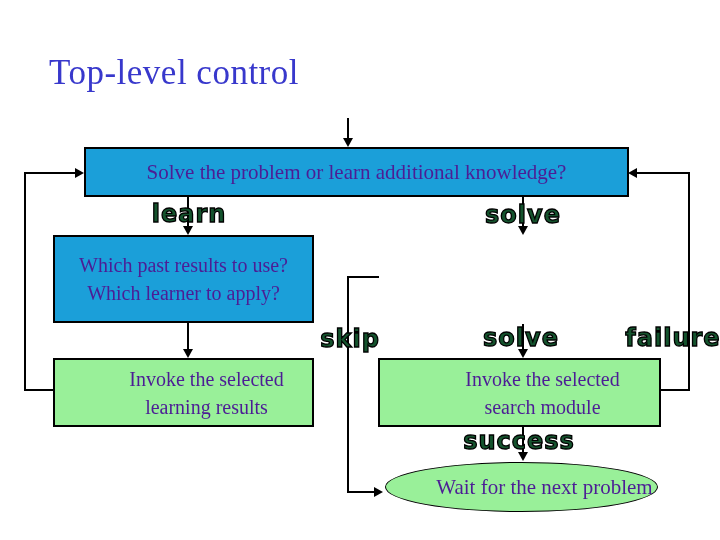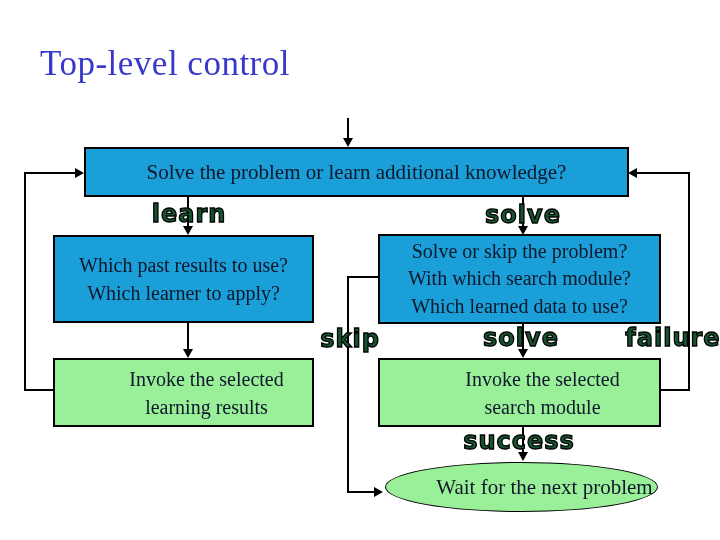--- a/index.html
+++ b/index.html
@@ -1,28 +1,28 @@
 <!DOCTYPE html>
 <html style="--title_blue: #3838cc; --blue_box: #1b9fd9; --green_box: #99f099;"><head>
 <meta charset="utf-8">
 <style>
   html,body{margin:0;padding:0;background:#888;}
   .slide{
     position:relative;width:720px;height:540px;background:#ffffff;
     overflow:hidden;font-family:"Liberation Serif", serif;
   }
   .slide-title{
-    position:absolute;left:32px;top:36px;margin:8px;
+    position:absolute;left:32px;top:36px;margin:17px;
     font-family:"Liberation Serif", serif;font-weight:400;
     font-size:35px;color:var(--title_blue,#3838cc);letter-spacing:0.5px;
   }
   .node{
     position:absolute;display:flex;flex-direction:column;
     align-items:center;justify-content:center;text-align:center;
-    border:2px solid #000;color:#0f172a;box-sizing:border-box;
+    border:2px solid #000;color:#4c1d95;box-sizing:border-box;
     font-family:"Liberation Serif", serif;
   }
   .node.blue{background:var(--blue_box,#1b9fd9);}
   .node.green{background:var(--green_box,#99f099);padding-left:46px;}
   .node .line{display:block;}
   #node-decision{left:84px;top:147px;width:545px;height:50px;font-size:21px;}
   #node-learner{left:53px;top:235px;width:261px;height:88px;font-size:20px;line-height:1.4;}
   #node-solver{left:378px;top:234px;width:283px;height:90px;font-size:20px;line-height:1.38;}
   #node-invoke-learning{left:53px;top:358px;width:261px;height:69px;font-size:20px;line-height:1.4;}
   #node-invoke-search{left:378px;top:358px;width:283px;height:69px;font-size:20px;line-height:1.4;}
@@ -84,25 +84,20 @@
 
   <div class="node blue" id="node-decision">
     <span class="line">Solve the problem or learn additional knowledge?</span>
   </div>
 
   <div class="node blue" id="node-learner">
     <span class="line">Which past results to use?</span>
     <span class="line">Which learner to apply?</span>
   </div>
 
-  <div class="node blue" id="node-solver">
-    <span class="line">Solve or skip the problem?</span>
-    <span class="line">With which search module?</span>
-    <span class="line">Which learned data to use?</span>
-  </div>
 
   <div class="node green" id="node-invoke-learning">
     <span class="line">Invoke the selected</span>
     <span class="line">learning results</span>
   </div>
 
   <div class="node green" id="node-invoke-search">
     <span class="line">Invoke the selected</span>
     <span class="line">search module</span>
   </div>

